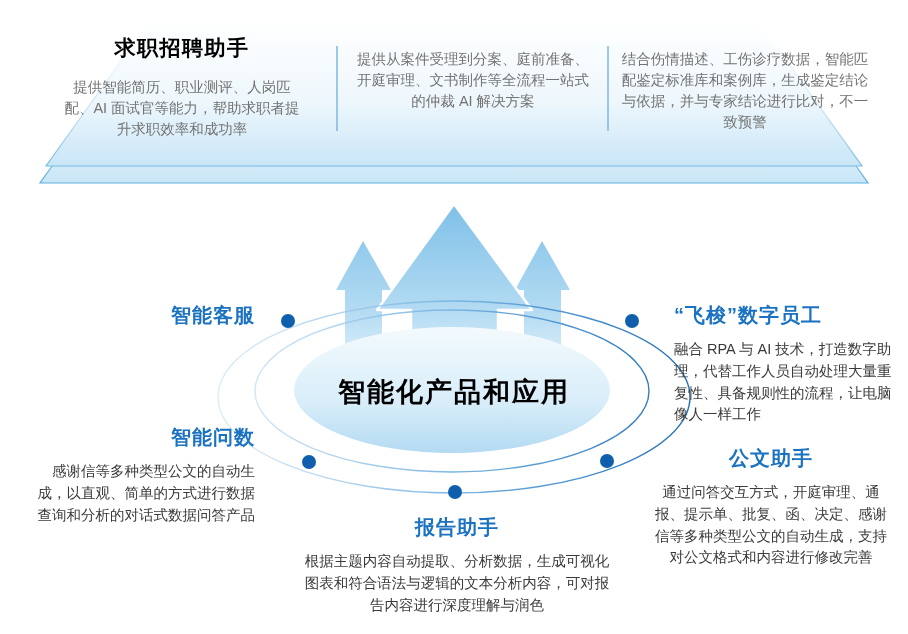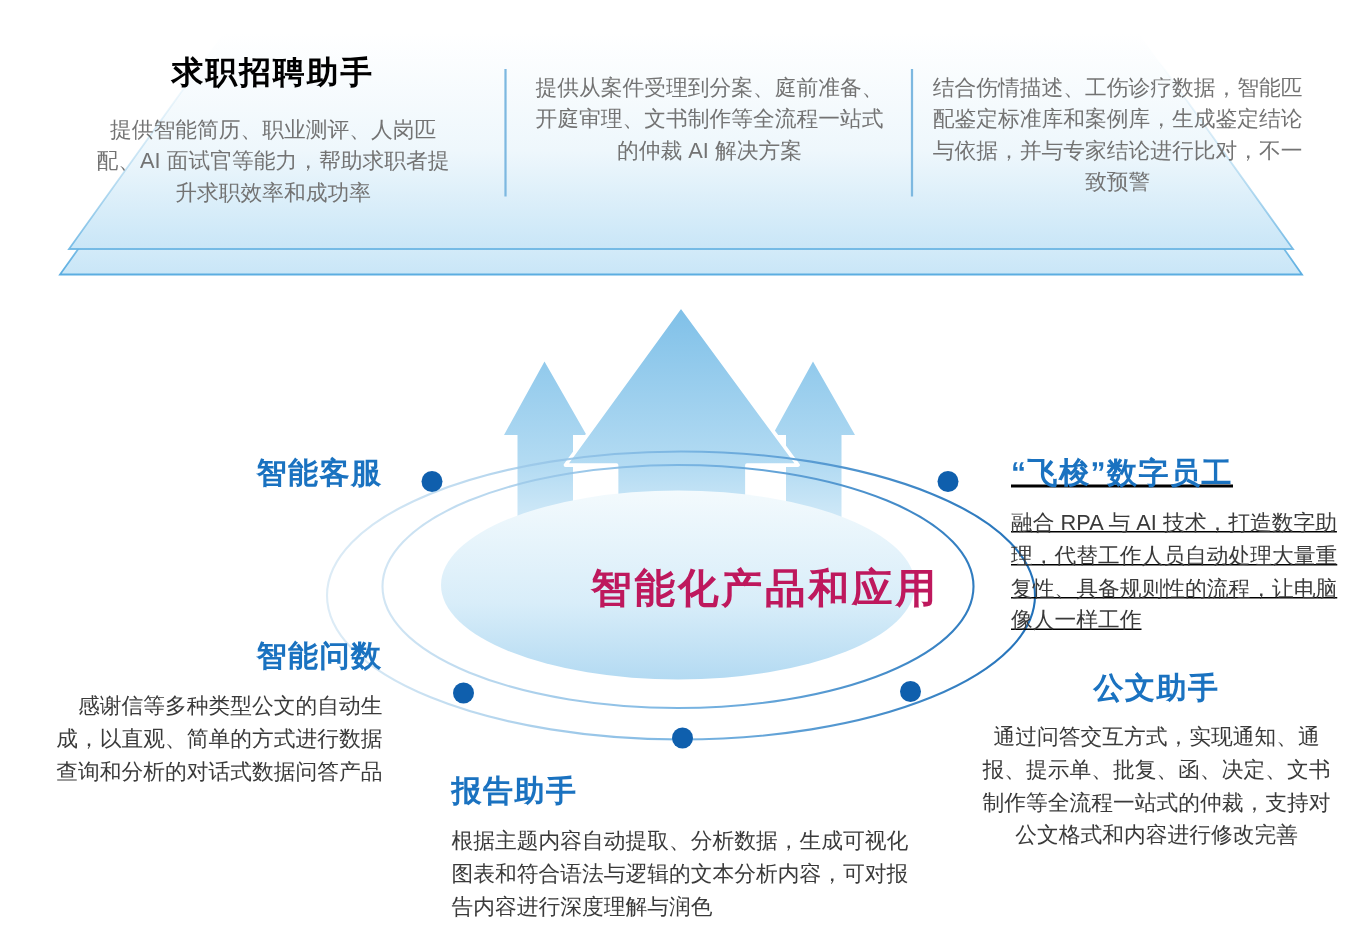--- a/index.html
+++ b/index.html
@@ -12,29 +12,29 @@
   .plat-col{top:34px;text-align:center;}
   .plat-title{font-size:21px;font-weight:bold;color:#000000;letter-spacing:1.5px;font-family:Liberation Mono, monospace;}
   .plat-desc{margin-top:15px;font-size:14.5px;line-height:1.45;color:#737373;}
   .col1{left:62px;width:240px;}
   .col2{left:352px;width:242px;}
   .col3{left:618px;width:254px;}
   .sat-title{font-size:20px;font-weight:bold;color:#1a72c0;letter-spacing:1px;}
   .sat-desc{margin-top:10px;font-size:14.5px;line-height:1.5;color:#3a3a3a;}
   .sat-right{text-align:right;}
   .sat-left{text-align:left;}
-  .sat-center{}
+  .sat-center{text-align:center;}
   .s0{right:653px;top:302px;width:228px;}
-  .s1{left:674px;top:302px;width:226px;text-decoration:underline;}
+  .s1{left:674px;top:302px;width:226px;}
   .s2{right:653px;top:424px;width:224px;}
   .s3{left:651px;top:445px;width:240px;text-align:center;}
   .s4{left:301px;top:514px;width:312px;}
   .center-title{
-    left:282px;top:374px;width:344px;text-align:right;
-    font-size:27px;font-weight:bold;color:#be185d;letter-spacing:2px;z-index:6;
+    left:282px;top:374px;width:344px;text-align:center;
+    font-size:27px;font-weight:bold;color:#000000;letter-spacing:2px;z-index:6;
   }
 </style>
 </head>
 <body>
 
 <div class="canvas">
 
   <svg class="shapes" viewBox="0 0 908 634">
     <defs>
       <linearGradient id="plateFill" x1="0" y1="0" x2="0" y2="1">
@@ -105,20 +105,20 @@
   <div class="txt sat-left s1">
     <div class="sat-title">“飞梭”数字员工</div>
     <div class="sat-desc">融合 RPA 与 AI 技术，打造数字助理，代替工作人员自动处理大量重复性、具备规则性的流程，让电脑像人一样工作</div>
   </div>
   <div class="txt sat-right s2">
     <div class="sat-title">智能问数</div>
     <div class="sat-desc">感谢信等多种类型公文的自动生成，以直观、简单的方式进行数据查询和分析的对话式数据问答产品</div>
   </div>
   <div class="txt sat-left s3">
     <div class="sat-title">公文助手</div>
-    <div class="sat-desc">通过问答交互方式，实现通知、通报、提示单、批复、函、决定、文书制作等全流程一站式的仲裁，支持对公文格式和内容进行修改完善</div>
+    <div class="sat-desc">通过问答交互方式，开庭审理、通报、提示单、批复、函、决定、感谢信等多种类型公文的自动生成，支持对公文格式和内容进行修改完善</div>
   </div>
   <div class="txt sat-center s4">
     <div class="sat-title">报告助手</div>
     <div class="sat-desc">根据主题内容自动提取、分析数据，生成可视化图表和符合语法与逻辑的文本分析内容，可对报告内容进行深度理解与润色</div>
   </div>
 
 </div>
 
 </body></html>

